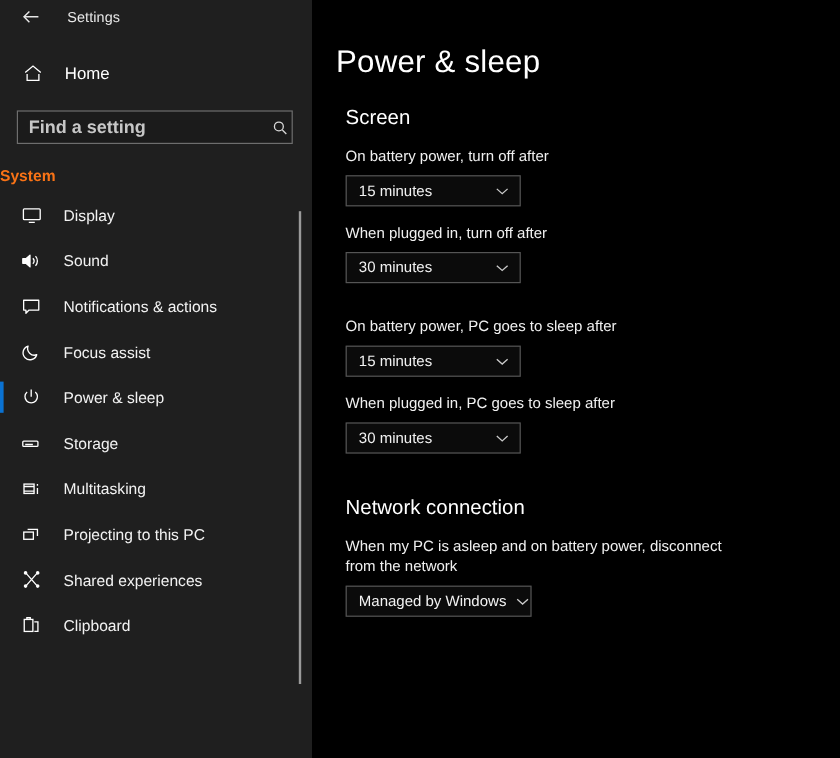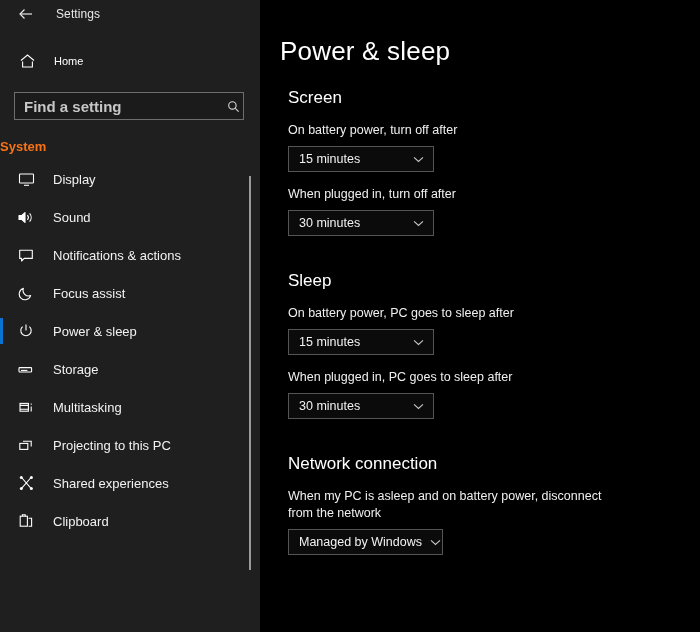--- a/index.html
+++ b/index.html
@@ -63,21 +63,21 @@
   .home-icon {
     width: 22px;
     height: 22px;
     display: flex;
     align-items: center;
     justify-content: center;
     color: #ffffff;
     margin-right: 16px;
   }
   .home-label {
-    font-size: 11px;
+    font-size: 14px;
     color: #ffffff;
     text-align: right;
   }
 
   .search-wrap {
     margin: 12px 16px 0 14px;
     height: 28px;
     border: 1px solid #6e6e6e;
     background: #1b1b1b;
     display: flex;
@@ -413,21 +413,20 @@
         <span class="dd-chevron">
           <svg width="11" height="7" viewBox="0 0 11 7" fill="none" stroke="currentColor" stroke-width="1.1">
             <path d="M1 1.4l4.5 4 4.5-4"></path>
           </svg>
         </span>
       </div>
     </div>
 
     <div class="gap-lg"></div>
 
-    <div class="group-title">Sleep</div>
 
     <div class="field">
       <div class="field-label">On battery power, PC goes to sleep after</div>
       <div class="dropdown w-wide">
         <span class="dd-value">15 minutes</span>
         <span class="dd-chevron">
           <svg width="11" height="7" viewBox="0 0 11 7" fill="none" stroke="currentColor" stroke-width="1.1">
             <path d="M1 1.4l4.5 4 4.5-4"></path>
           </svg>
         </span>

